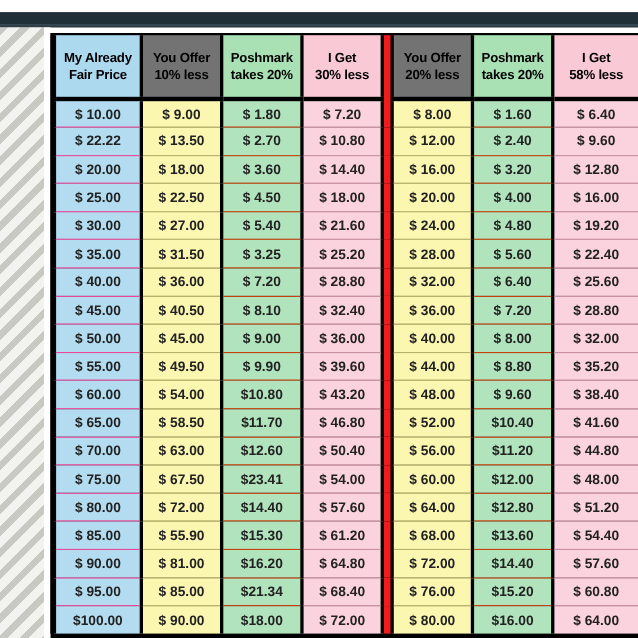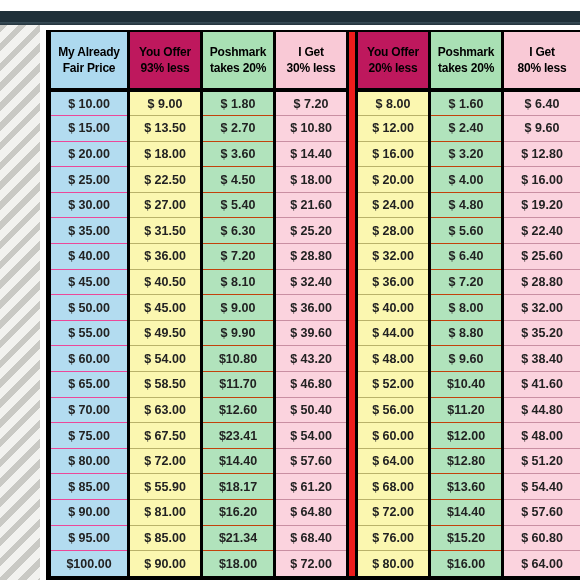--- a/index.html
+++ b/index.html
@@ -75,21 +75,21 @@
     height:25.6px;
     font-size:12.5px;
     font-weight:bold;
     color:#222;
     border-left:3px solid #000;
     border-right:3px solid #000;
   }
 
   
   .c-blue   {background:#add9ef;}
-  .c-yellow {background:#be185d;}
+  .c-yellow {background:#737373;}
   .c-green  {background:#a9e0b4;}
   .c-pink   {background:#f9c9d6;}
 
   tbody .c-blue   {background:#b3dcf0;border-bottom:1px solid #ec4899;}
   tbody .c-yellow {background:#fbf7b0;border-bottom:1px solid #b9b26a;}
   tbody .c-green  {background:#b1e3bc;border-bottom:1px solid #c2410c;}
   tbody .c-pink   {background:#fbd3de;border-bottom:1px solid #c98fa2;}
 
   
   .divider{
@@ -133,58 +133,58 @@
           <col style="width: 80px;">
         </colgroup>
       <thead>
         <tr id="header-row">
             <th class="c-blue first">
               <span class="l1">My Already</span>
               <span class="l2">Fair Price</span>
             </th>
             <th class="c-yellow">
               <span class="l1">You Offer</span>
-              <span class="l2">93% less</span>
+              <span class="l2">10% less</span>
             </th>
             <th class="c-green">
               <span class="l1">Poshmark</span>
               <span class="l2">takes 20%</span>
             </th>
             <th class="c-pink">
               <span class="l1">I Get</span>
               <span class="l2">30% less</span>
             </th>
             <th class="divider"></th>
             <th class="c-yellow">
               <span class="l1">You Offer</span>
               <span class="l2">20% less</span>
             </th>
             <th class="c-green">
               <span class="l1">Poshmark</span>
               <span class="l2">takes 20%</span>
             </th>
             <th class="c-pink last">
               <span class="l1">I Get</span>
-              <span class="l2">80% less</span>
+              <span class="l2">58% less</span>
             </th>
           </tr>
       </thead>
       <tbody id="table-body">
           <tr>
             <td class="c-blue first">$  10.00</td>
             <td class="c-yellow">$   9.00</td>
             <td class="c-green">$ 1.80</td>
             <td class="c-pink">$   7.20</td>
             <td class="divider"></td>
             <td class="c-yellow">$   8.00</td>
             <td class="c-green">$ 1.60</td>
             <td class="c-pink last">$   6.40</td>
           </tr>
           <tr>
-            <td class="c-blue first">$  15.00</td>
+            <td class="c-blue first">$  22.22</td>
             <td class="c-yellow">$ 13.50</td>
             <td class="c-green">$ 2.70</td>
             <td class="c-pink">$ 10.80</td>
             <td class="divider"></td>
             <td class="c-yellow">$ 12.00</td>
             <td class="c-green">$ 2.40</td>
             <td class="c-pink last">$   9.60</td>
           </tr>
           <tr>
             <td class="c-blue first">$  20.00</td>
@@ -212,21 +212,21 @@
             <td class="c-green">$ 5.40</td>
             <td class="c-pink">$ 21.60</td>
             <td class="divider"></td>
             <td class="c-yellow">$ 24.00</td>
             <td class="c-green">$ 4.80</td>
             <td class="c-pink last">$ 19.20</td>
           </tr>
           <tr>
             <td class="c-blue first">$  35.00</td>
             <td class="c-yellow">$ 31.50</td>
-            <td class="c-green">$ 6.30</td>
+            <td class="c-green">$ 3.25</td>
             <td class="c-pink">$ 25.20</td>
             <td class="divider"></td>
             <td class="c-yellow">$ 28.00</td>
             <td class="c-green">$ 5.60</td>
             <td class="c-pink last">$ 22.40</td>
           </tr>
           <tr>
             <td class="c-blue first">$  40.00</td>
             <td class="c-yellow">$ 36.00</td>
             <td class="c-green">$ 7.20</td>
@@ -312,21 +312,21 @@
             <td class="c-green">$14.40</td>
             <td class="c-pink">$ 57.60</td>
             <td class="divider"></td>
             <td class="c-yellow">$ 64.00</td>
             <td class="c-green">$12.80</td>
             <td class="c-pink last">$ 51.20</td>
           </tr>
           <tr>
             <td class="c-blue first">$ 85.00</td>
             <td class="c-yellow">$ 55.90</td>
-            <td class="c-green">$18.17</td>
+            <td class="c-green">$15.30</td>
             <td class="c-pink">$ 61.20</td>
             <td class="divider"></td>
             <td class="c-yellow">$ 68.00</td>
             <td class="c-green">$13.60</td>
             <td class="c-pink last">$ 54.40</td>
           </tr>
           <tr>
             <td class="c-blue first">$ 90.00</td>
             <td class="c-yellow">$ 81.00</td>
             <td class="c-green">$16.20</td>

